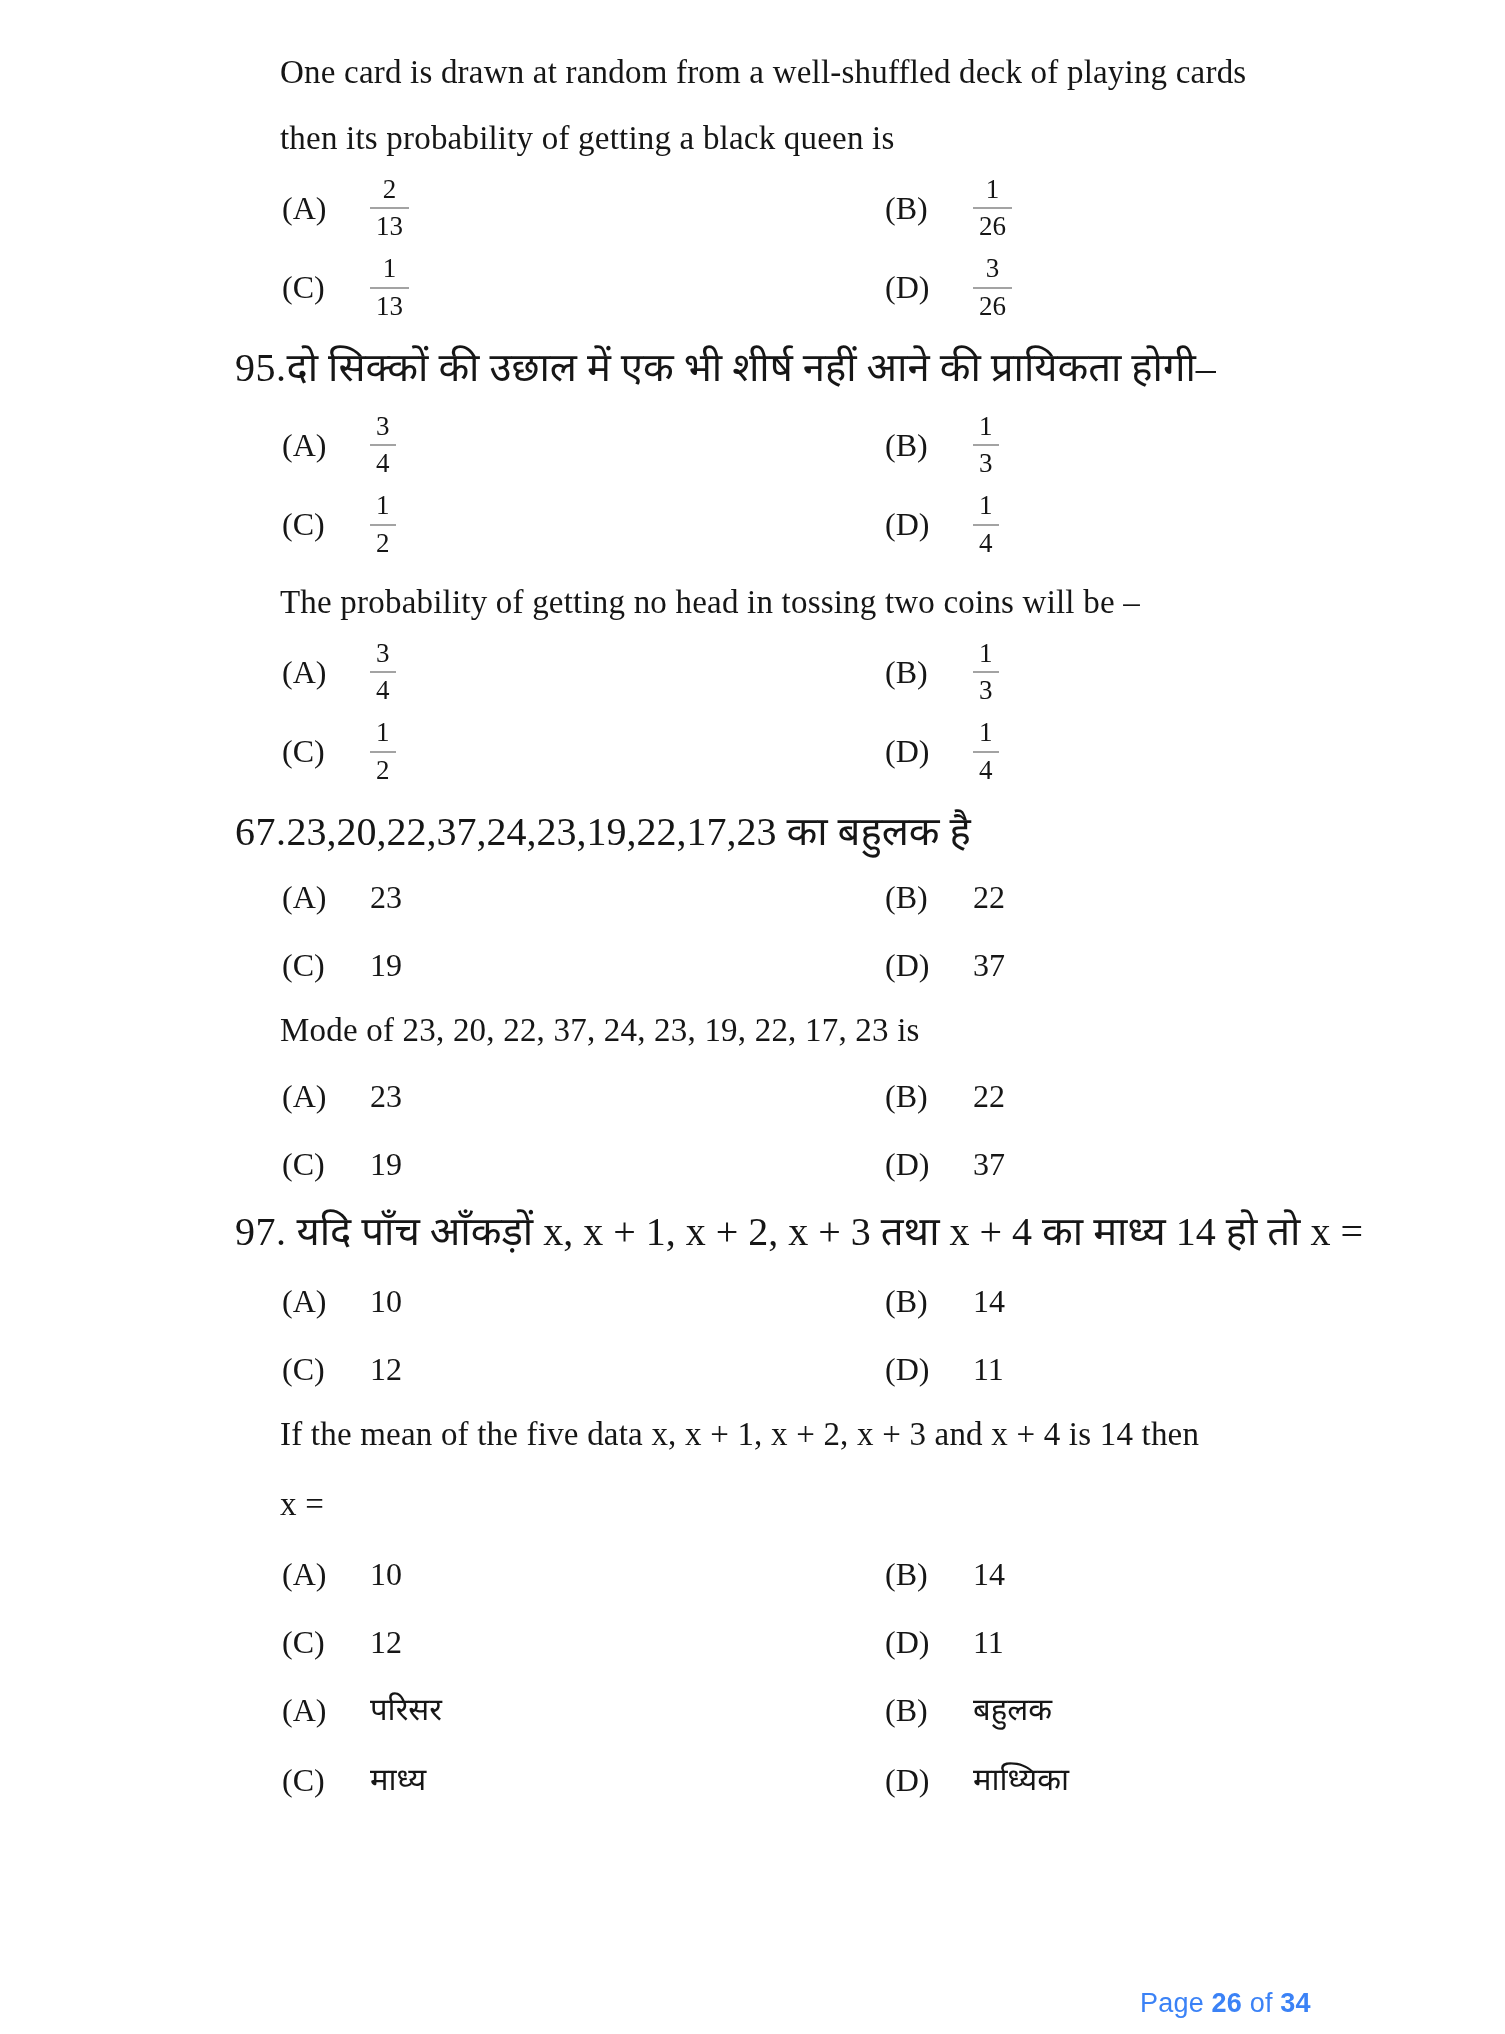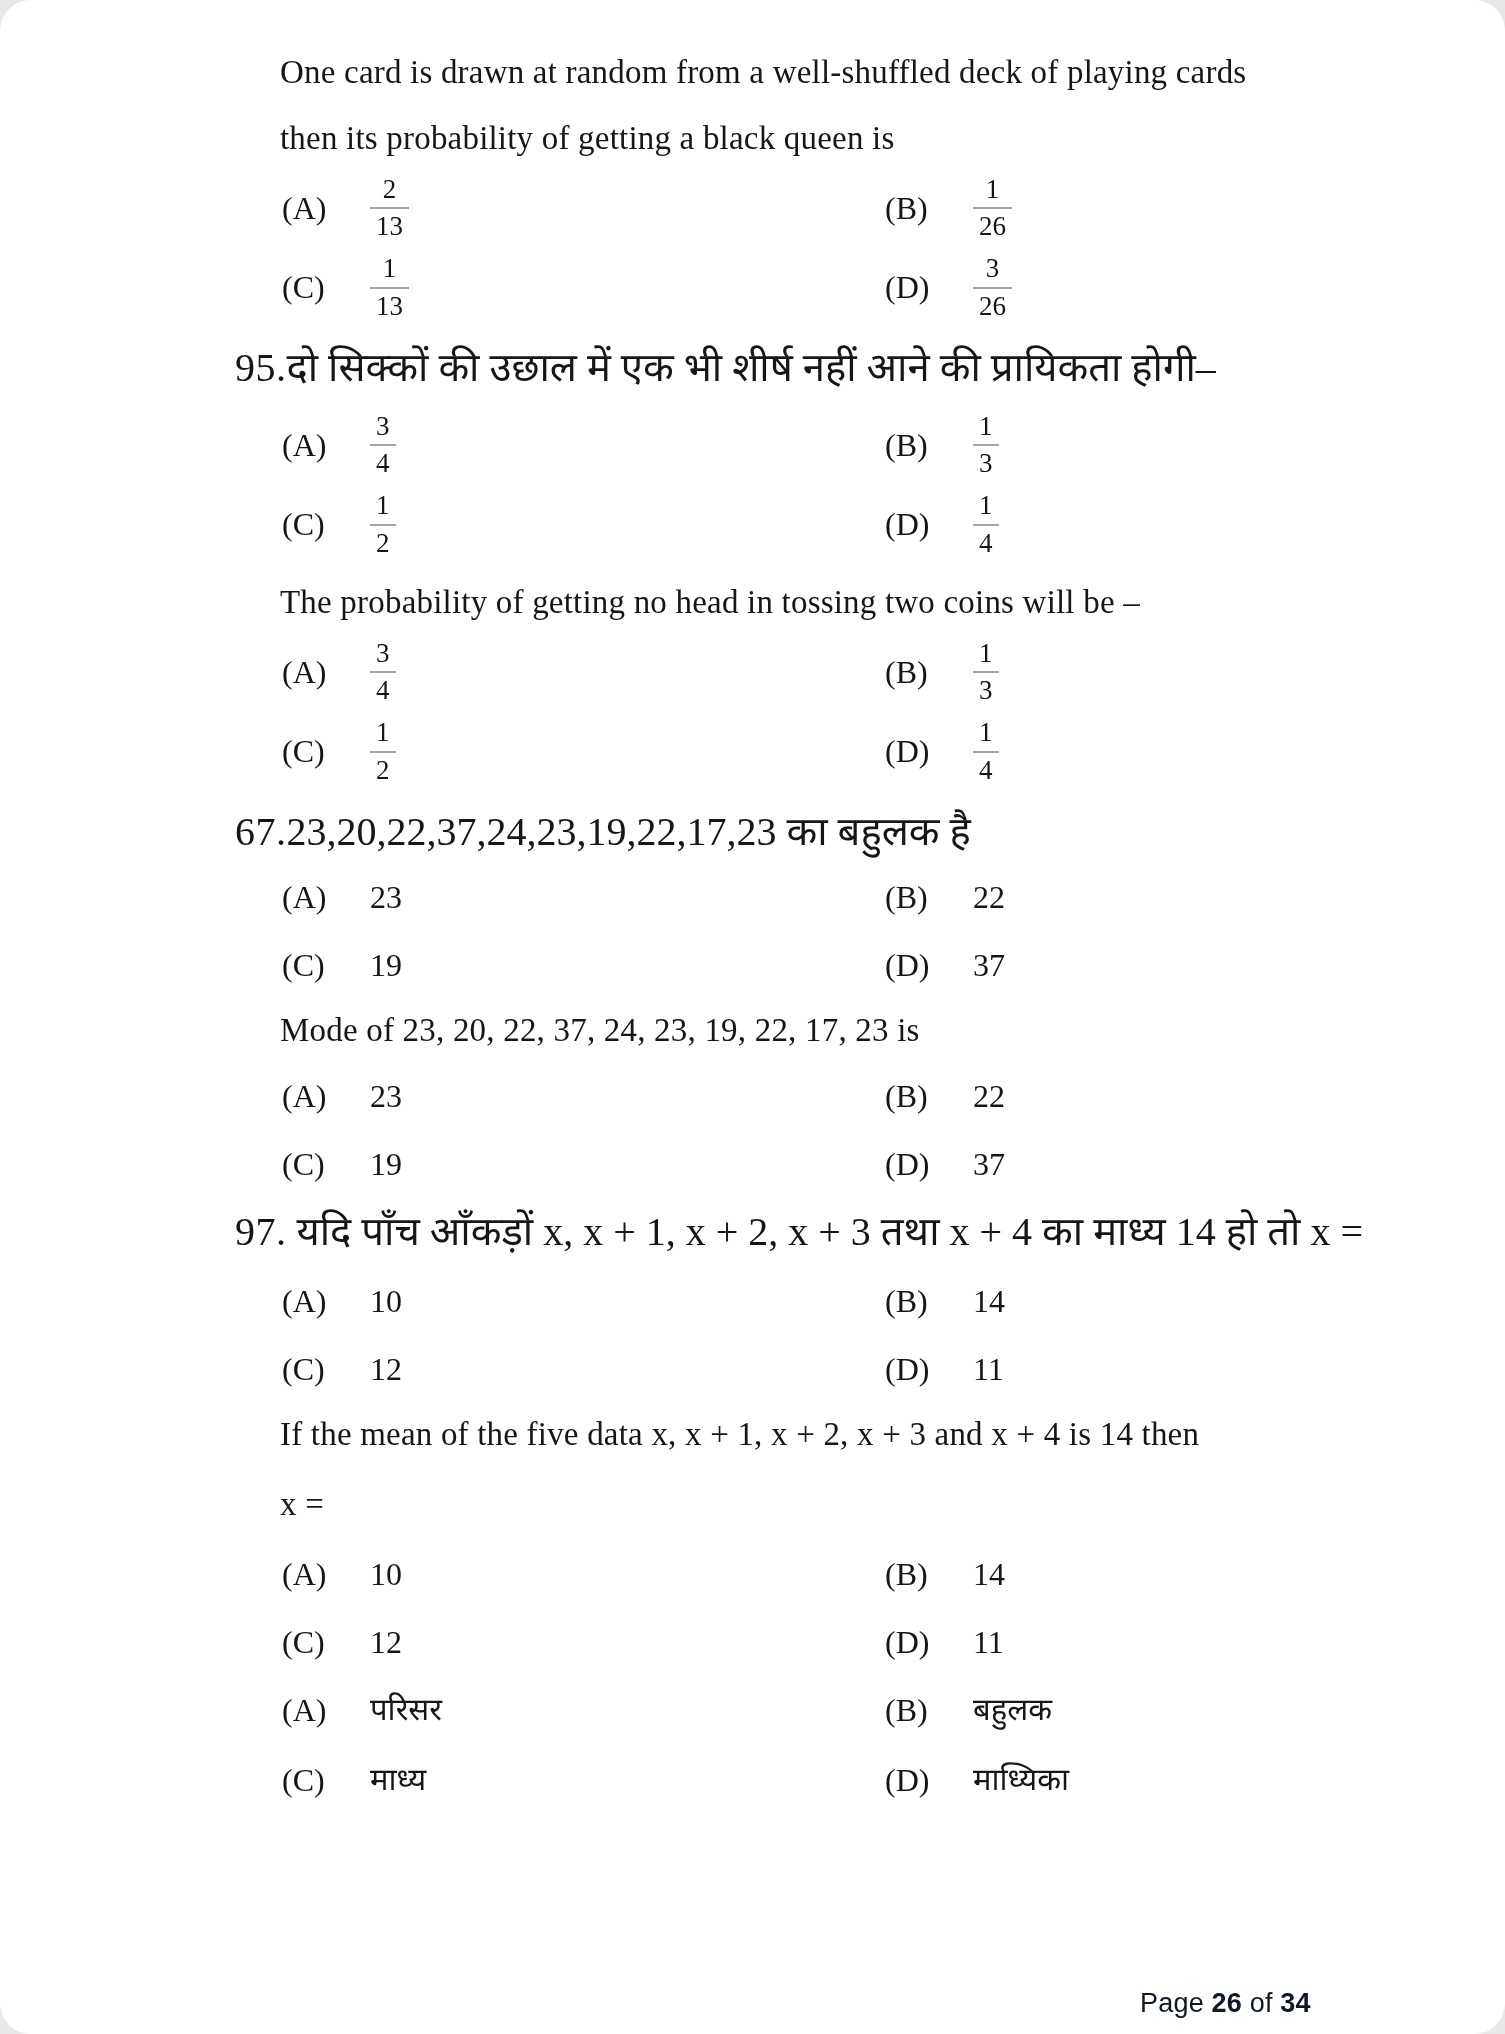--- a/index.html
+++ b/index.html
@@ -4,21 +4,20 @@
 <style>
   html,body{margin:0;padding:0;background:#e8e8e8;}
   .page{
     position:relative;
     width:1505px;height:2034px;
     margin:0 auto;
     background:#ffffff;
     color:#161616;
     font-family:"Liberation Serif","DejaVu Serif",serif;
     overflow:hidden;
-    border-radius:31px;
   }
   .content{padding-top:52px;}
 
   
   .q-eng{
     margin:0 0 26px 280px;
     font-size:33px;line-height:40px;
     letter-spacing:.2px;
   }
   .q-eng.tight{margin-bottom:16px;}
@@ -57,21 +56,21 @@
   .opt-value.hindi{
     font-size:31px;line-height:46px;
     font-family:"Liberation Serif","DejaVu Sans",serif;
   }
   .plain-row.hindi-row{line-height:46px;margin-bottom:24px;}
 
   
   .footer{
     position:absolute;left:1140px;top:1988px;
     font-family:"Liberation Sans","DejaVu Sans",sans-serif;
-    font-size:27px;color:#0f172a;letter-spacing:.2px;
+    font-size:27px;color:#3b82f6;letter-spacing:.2px;
   }
   .footer .bold{font-weight:700;}
 </style>
 </head>
 <body>
 
 <div class="page">
   <div class="content">
 
     <div>

